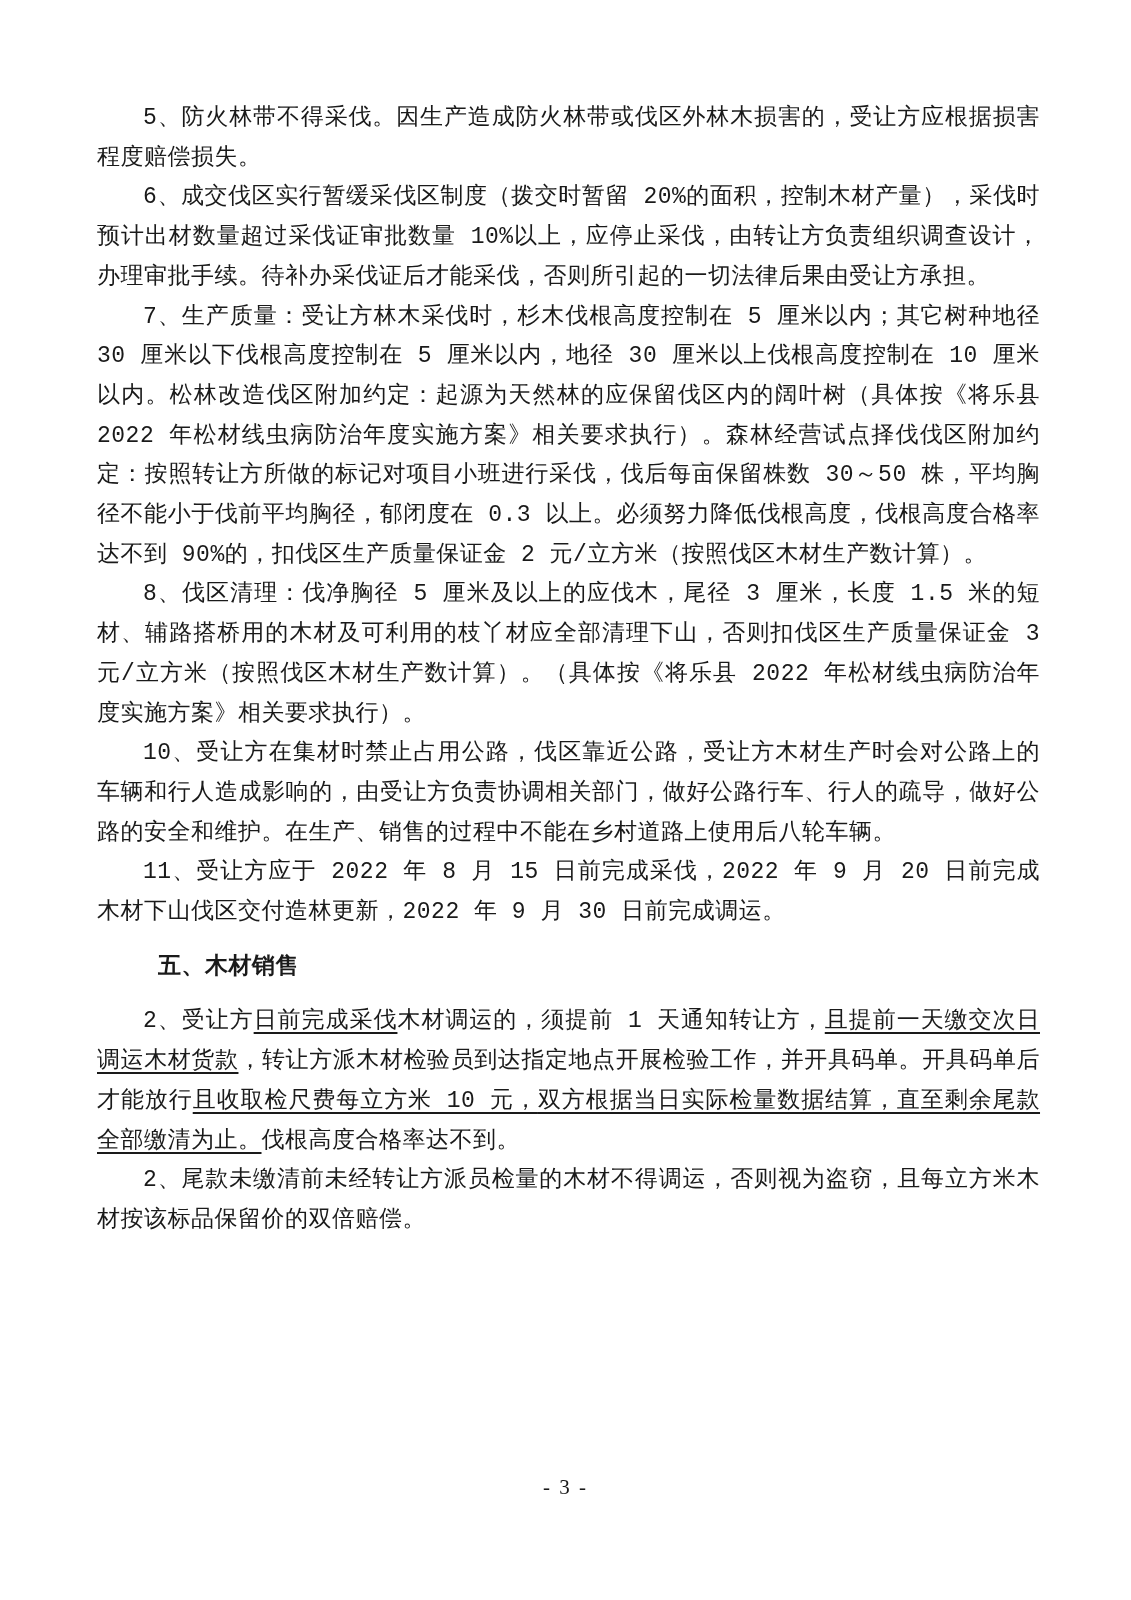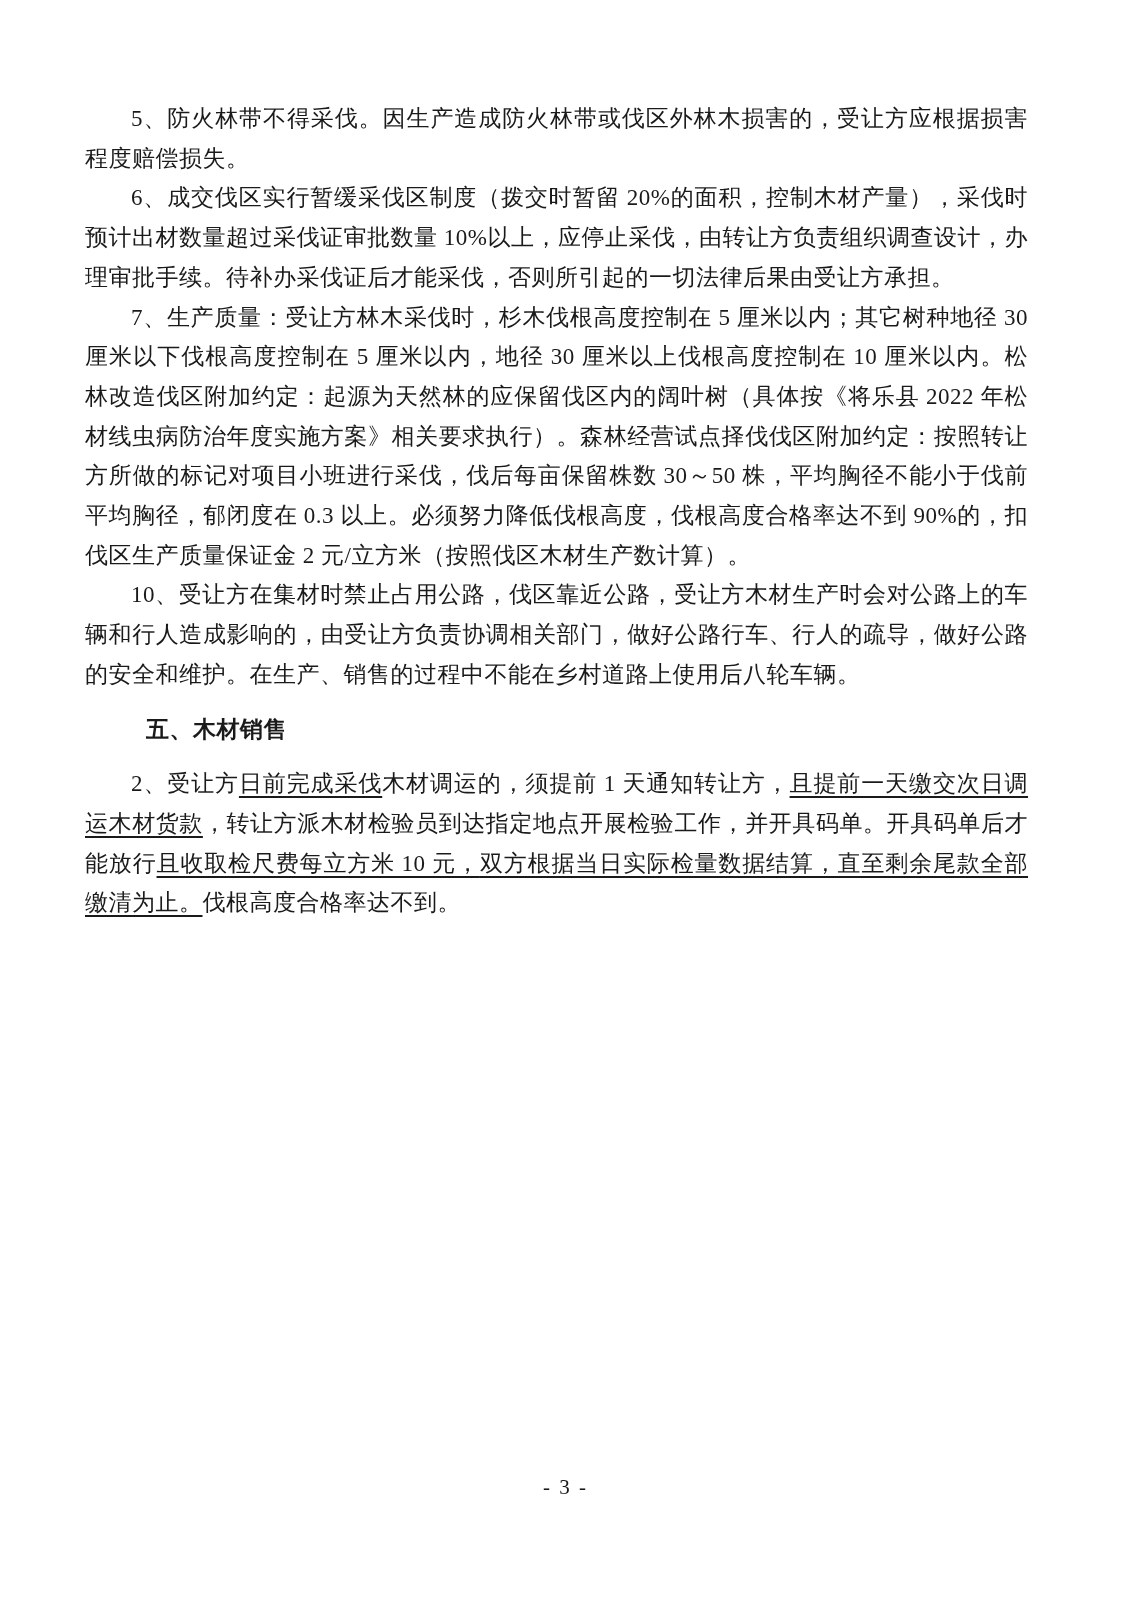--- a/index.html
+++ b/index.html
@@ -11,27 +11,28 @@
     position: relative;
     width: 1131px;
     height: 1600px;
     background: #ffffff;
     color: #1a1a1a;
     font-family: "Liberation Serif", "DejaVu Serif", serif;
     overflow: hidden;
   }
   .content {
     position: absolute;
-    left: 85px;
+    left: 97px;
     top: 99px;
     width: 943px;
     font-size: 23px;
     line-height: 39.7px;
     text-align: justify;
     letter-spacing: 0.5px;
+    font-family: Liberation Mono, monospace;
   }
   .para {
     margin: 0;
     text-indent: 2em;
   }
   .heading {
     margin: 15px;
     text-indent: 2em;
     font-size: 23px;
     line-height: 39.7px;
@@ -59,29 +60,32 @@
 
 <div class="page">
   <div class="content">
 
     <p class="para">5、防火林带不得采伐。因生产造成防火林带或伐区外林木损害的，受让方应根据损害程度赔偿损失。</p>
 
     <p class="para">6、成交伐区实行暂缓采伐区制度（拨交时暂留 20%的面积，控制木材产量），采伐时预计出材数量超过采伐证审批数量 10%以上，应停止采伐，由转让方负责组织调查设计，办理审批手续。待补办采伐证后才能采伐，否则所引起的一切法律后果由受让方承担。</p>
 
     <p class="para">7、生产质量：受让方林木采伐时，杉木伐根高度控制在 5 厘米以内；其它树种地径 30 厘米以下伐根高度控制在 5 厘米以内，地径 30 厘米以上伐根高度控制在 10 厘米以内。松林改造伐区附加约定：起源为天然林的应保留伐区内的阔叶树（具体按《将乐县 2022 年松材线虫病防治年度实施方案》相关要求执行）。森林经营试点择伐伐区附加约定：按照转让方所做的标记对项目小班进行采伐，伐后每亩保留株数 30～50 株，平均胸径不能小于伐前平均胸径，郁闭度在 0.3 以上。必须努力降低伐根高度，伐根高度合格率达不到 90%的，扣伐区生产质量保证金 2 元/立方米（按照伐区木材生产数计算）。</p>
 
+    <p class="para">8、伐区清理：伐净胸径 5 厘米及以上的应伐木，尾径 3 厘米，长度 1.5 米的短材、辅路搭桥用的木材及可利用的枝丫材应全部清理下山，否则扣伐区生产质量保证金 3 元/立方米（按照伐区木材生产数计算）。（具体按《将乐县 2022 年松材线虫病防治年度实施方案》相关要求执行）。</p>
 
 
     <p class="para">10、受让方在集材时禁止占用公路，伐区靠近公路，受让方木材生产时会对公路上的车辆和行人造成影响的，由受让方负责协调相关部门，做好公路行车、行人的疏导，做好公路的安全和维护。在生产、销售的过程中不能在乡村道路上使用后八轮车辆。</p>
 
+    <p class="para">11、受让方应于 2022 年 8 月 15 日前完成采伐，2022 年 9 月 20 日前完成木材下山伐区交付造林更新，2022 年 9 月 30 日前完成调运。</p>
 
     <h3 class="heading">五、木材销售</h3>
 
     <p class="para">
       <span>2、受让方</span><span class="u">日前完成采伐</span><span>木材调运的，须提前 1 天通知转让方，</span><span class="u">且提前一天缴交次日调运木材货款</span><span>，转让方派木材检验员到达指定地点开展检验工作，并开具码单。开具码单后才能放行</span><span class="u">且收取检尺费每立方米 10 元，</span><span class="u">双方根据当日实际检量数据结算，直至剩余尾款全部缴清为止。</span><span>伐根高度合格率达不到。</span>
     </p>
 
+    <p class="para">2、尾款未缴清前未经转让方派员检量的木材不得调运，否则视为盗窃，且每立方米木材按该标品保留价的双倍赔偿。</p>
 
 
   </div>
 
   <div class="footer">- 3 -</div>
 </div>
 
 </body></html>

